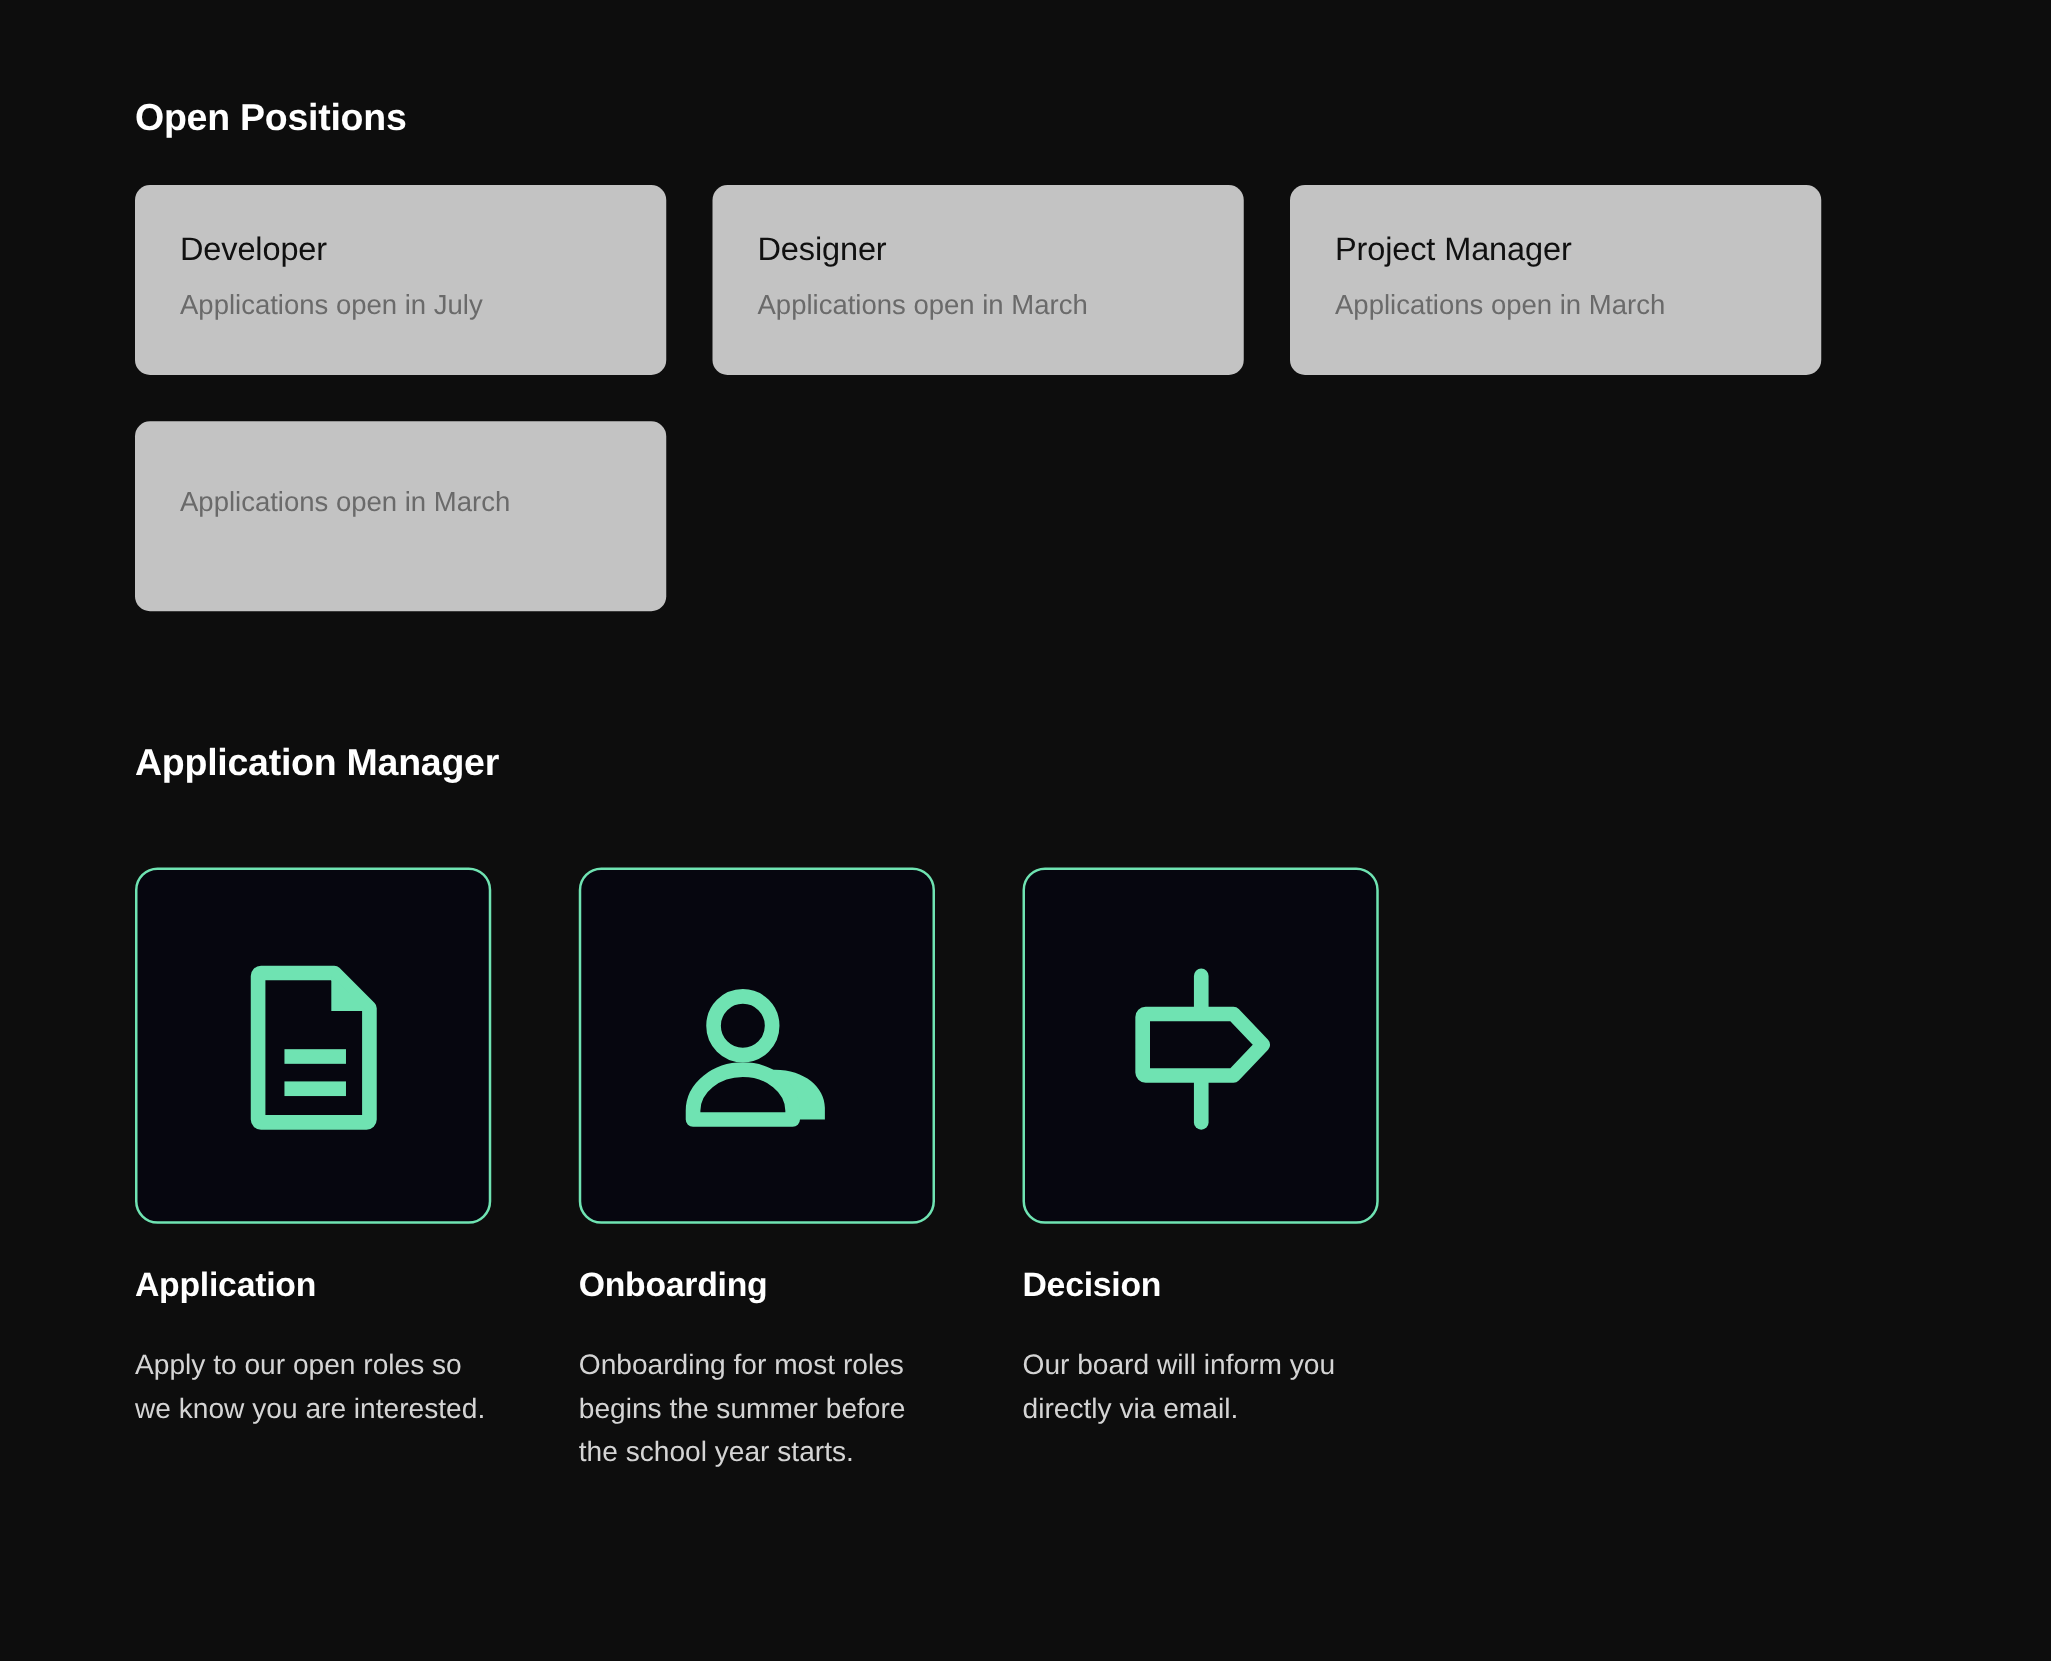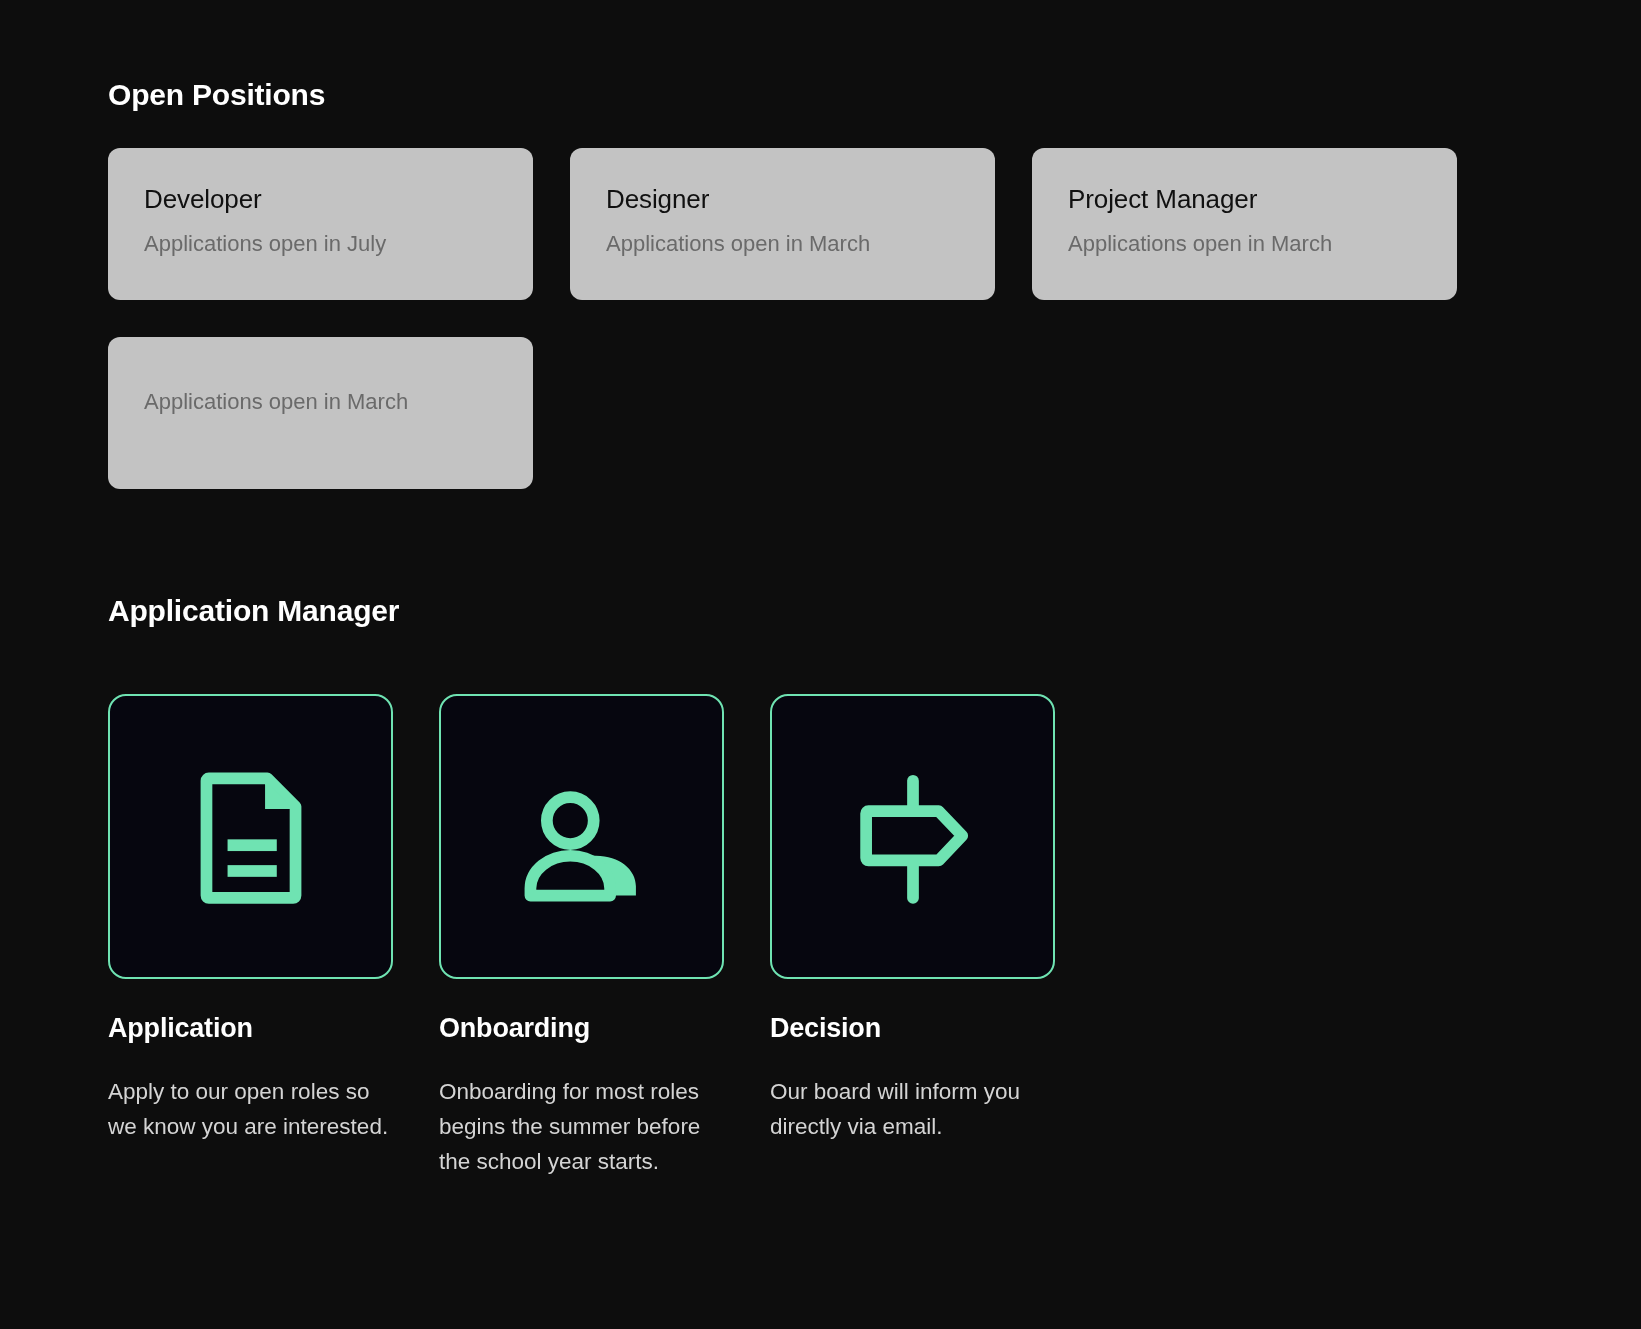--- a/index.html
+++ b/index.html
@@ -47,21 +47,21 @@
     color:#6a6a6a;
     font-size:22px;
     font-weight:400;
   }
 
   
   .process-grid {
     margin-top:66px;
     display:grid;
     grid-template-columns:repeat(4, 285px);
-    gap:46px;
+    gap:70px;
     justify-content:start;
   }
   .process-step { width:285px; }
   .icon-tile {
     width:285px; height:285px;
     background:#06060f;
     border:2.5px solid #6fe3b2;
     border-radius:18px;
     display:flex; align-items:center; justify-content:center;
   }

